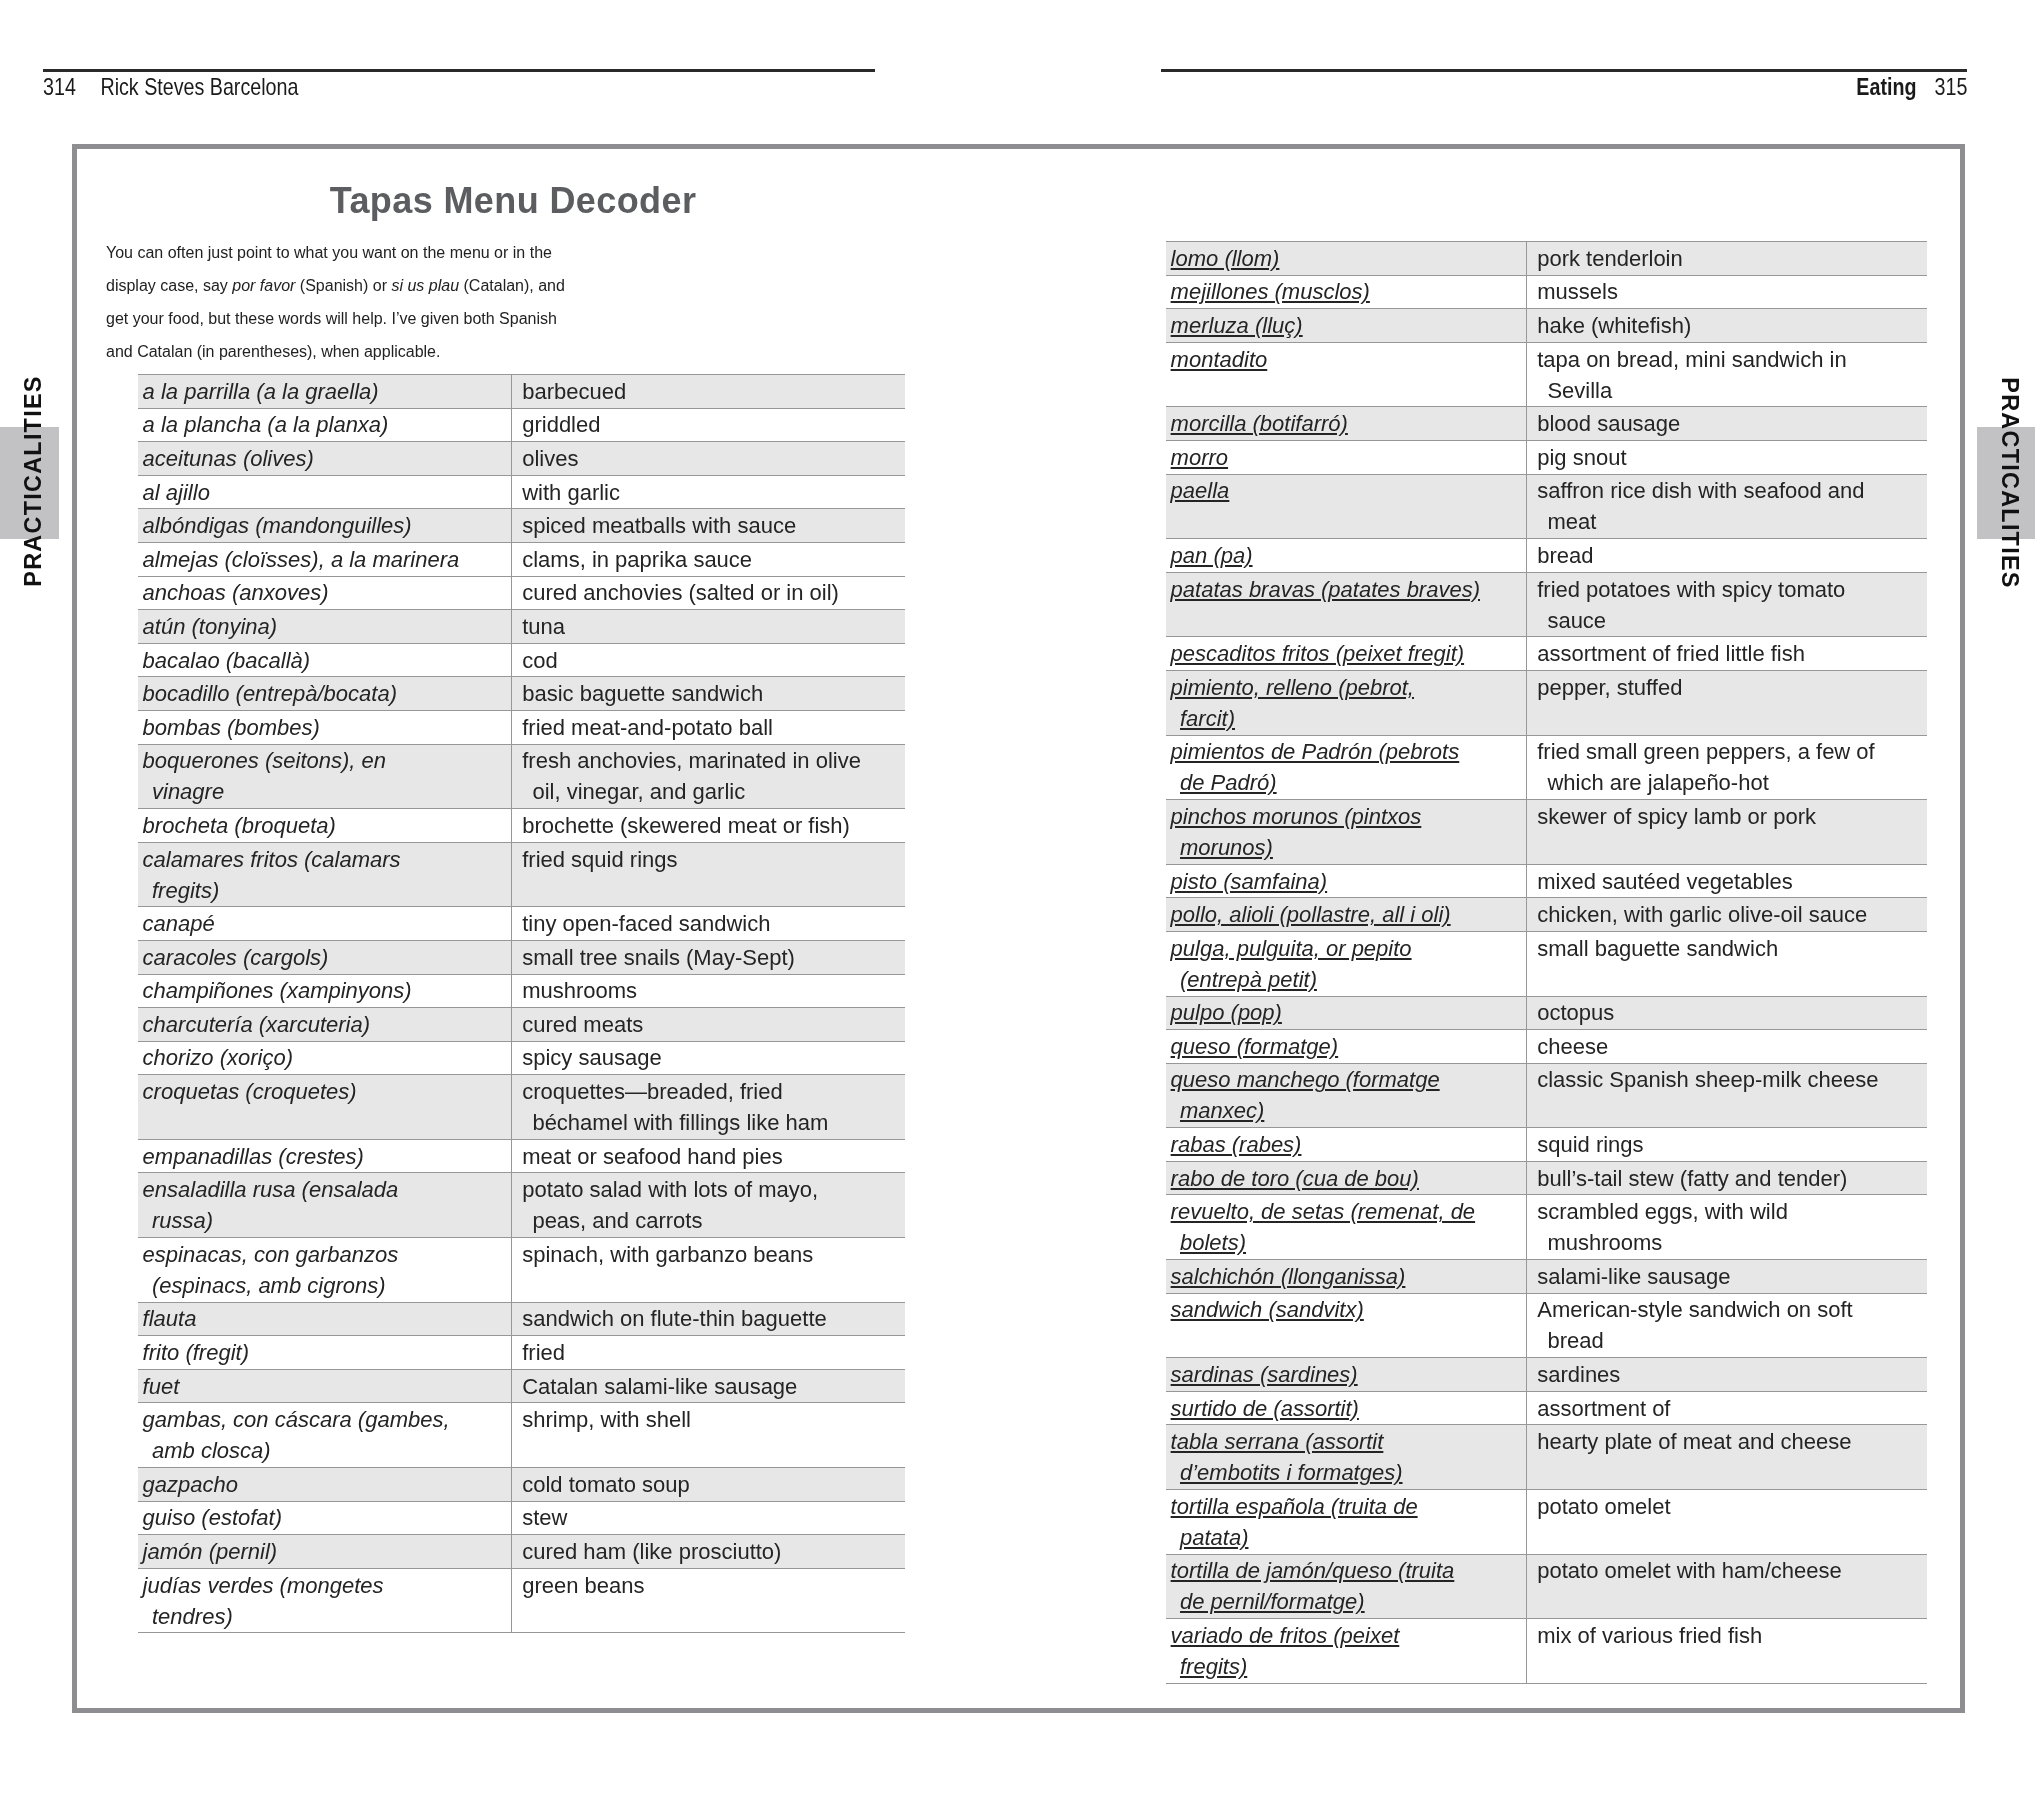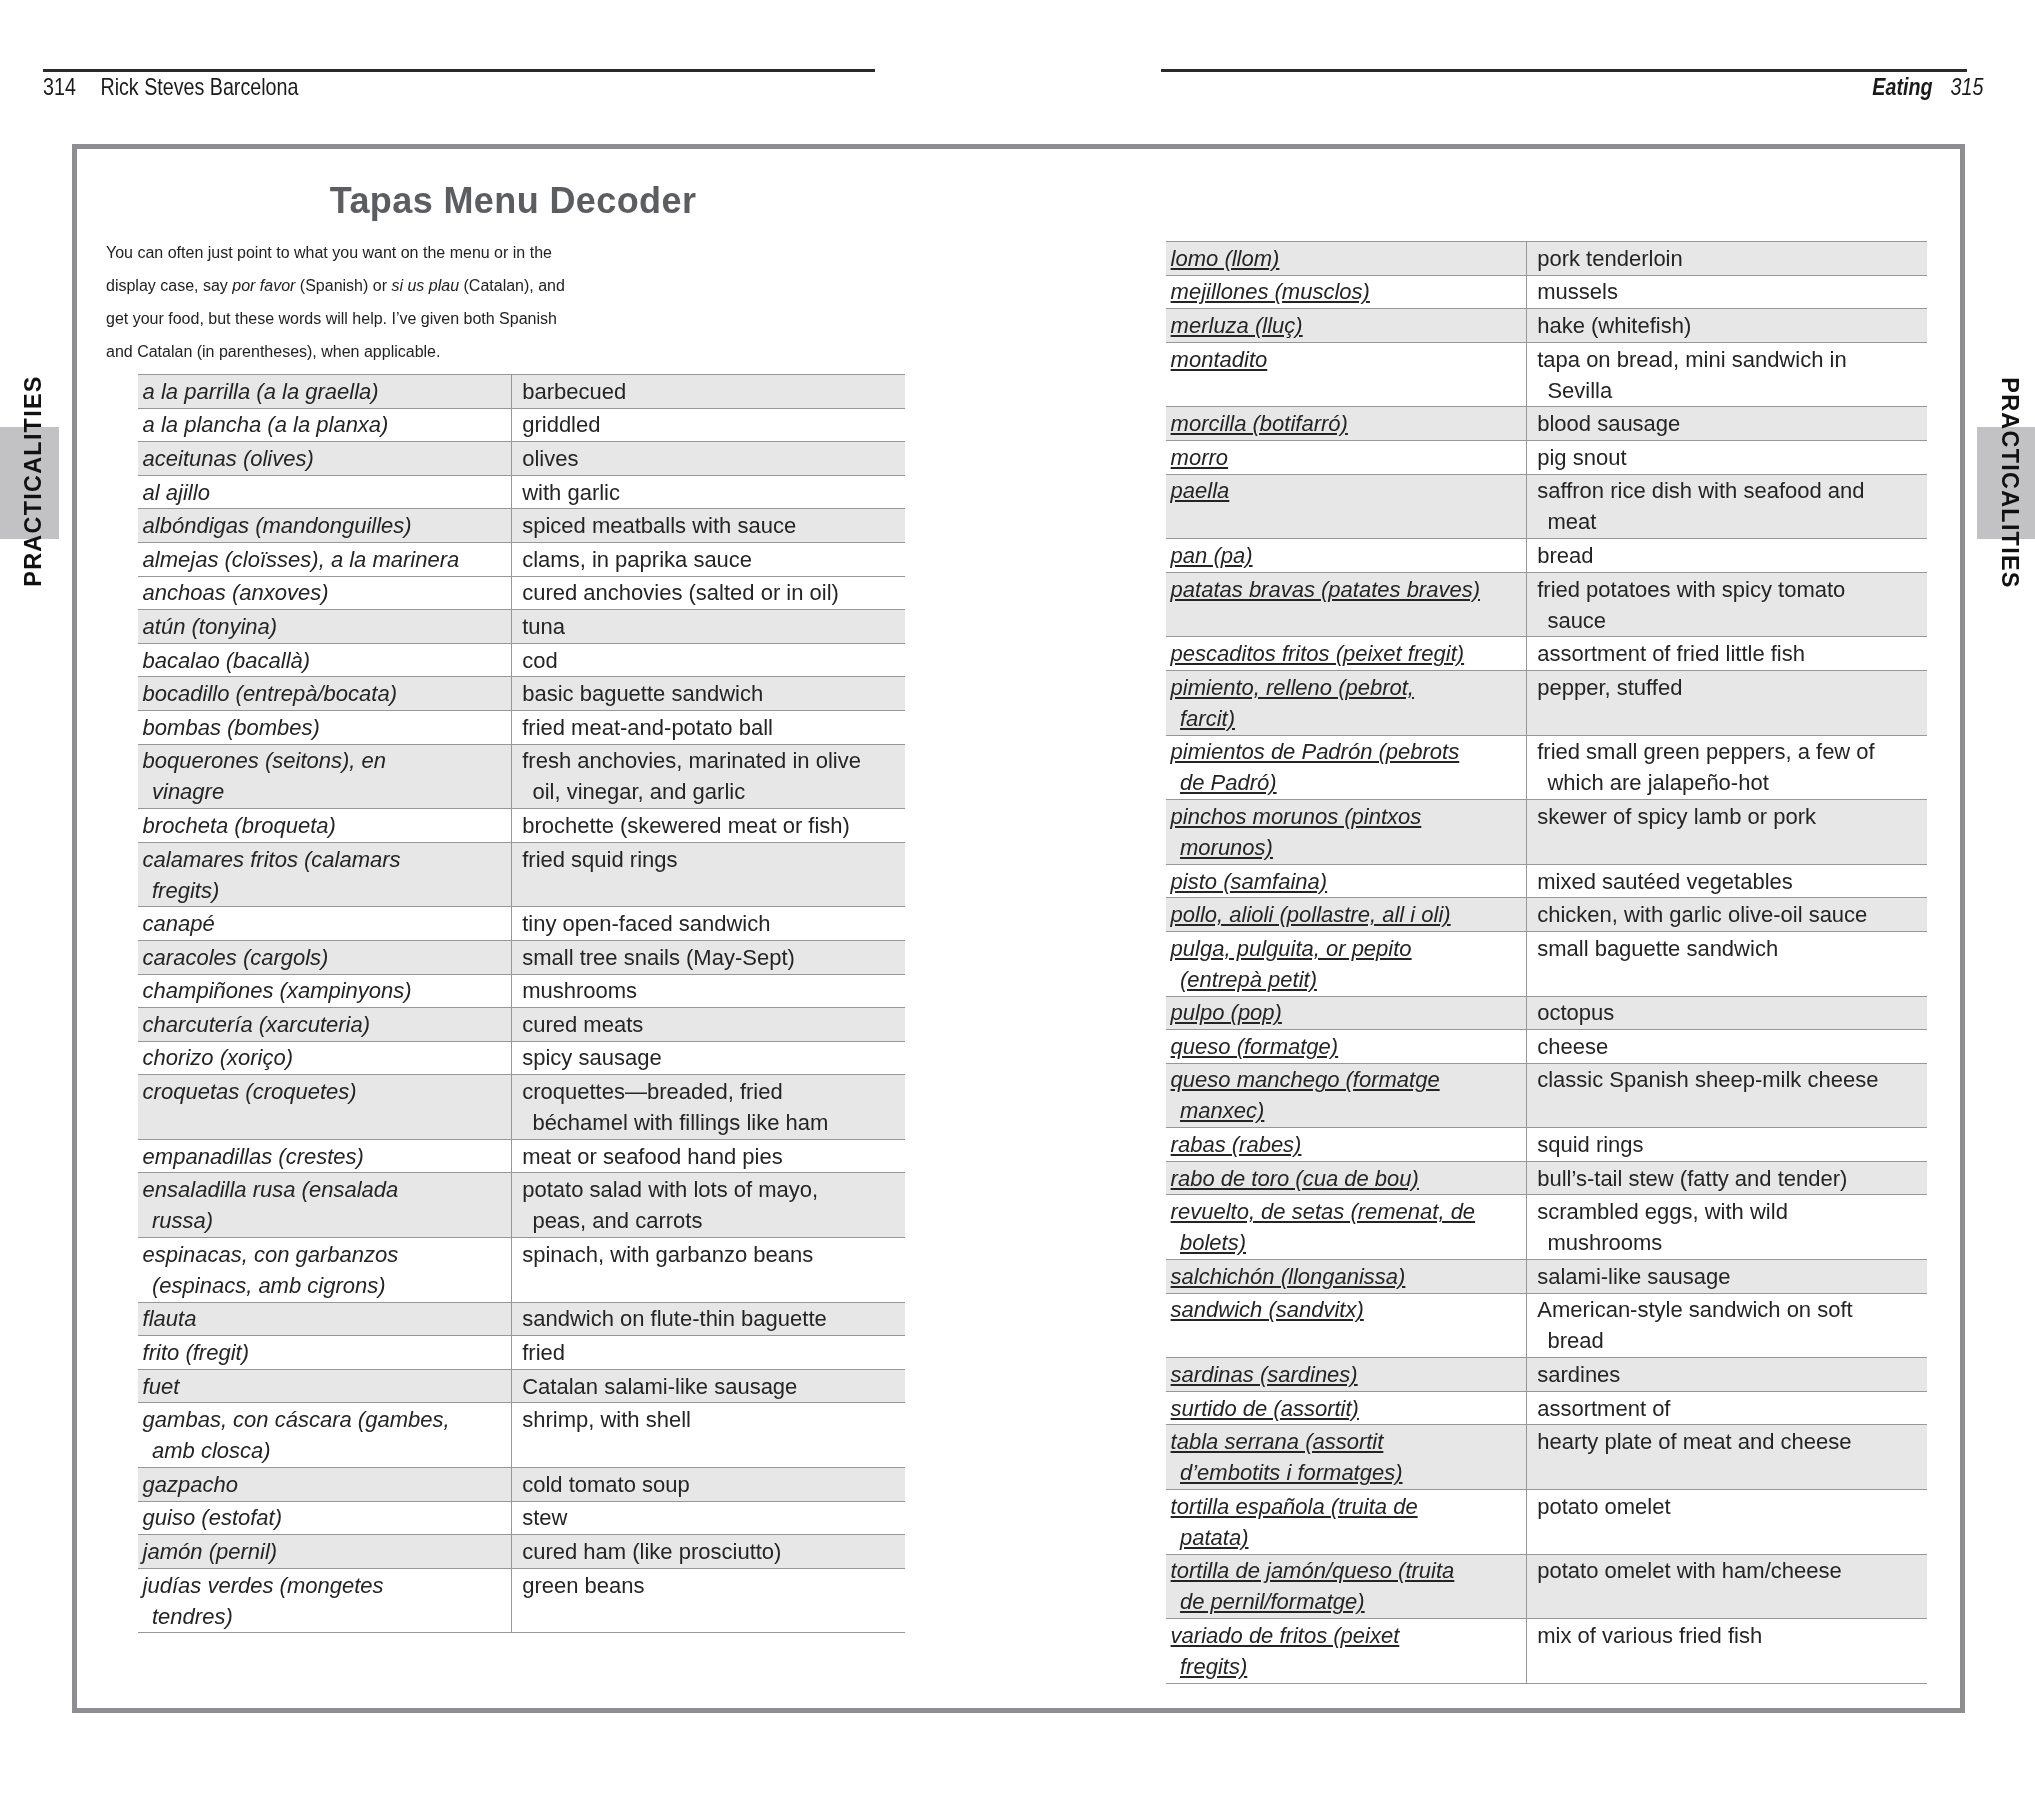--- a/index.html
+++ b/index.html
@@ -6,21 +6,21 @@
   body{
     width:2035px;height:1809px;position:relative;background:#ffffff;
     font-family:"Liberation Sans","DejaVu Sans",sans-serif;
     color:#242424;overflow:hidden;
   }
   
   .runhead{position:absolute;top:34px;font-size:24px;color:#1a1a1a;white-space:nowrap;margin-top:39px;}
   .runhead-inner{display:inline-block;transform:scaleX(0.82);}
   #head-left{left:43px;}
   #head-left .runhead-inner{transform-origin:left center;}
-  #head-right{right:52px;font-style:italic;}
+  #head-right{right:68px;}
   #head-right .runhead-inner{transform-origin:right center;}
   .pagenum{font-weight:400;letter-spacing:0px;}
   .booktitle{margin-left:30px;}
   .sectiontitle{font-weight:700;margin-right:22px;}
   .headrule{position:absolute;top:69px;height:3.1px;background:#2a2a2a;}
   #rule-left{left:43px;width:832px;}
   #rule-right{left:1161px;width:806px;}
 
   
   .content-box{

